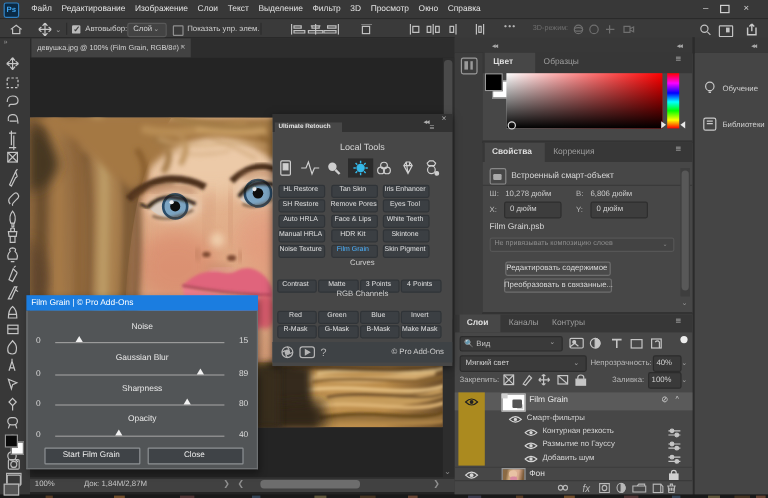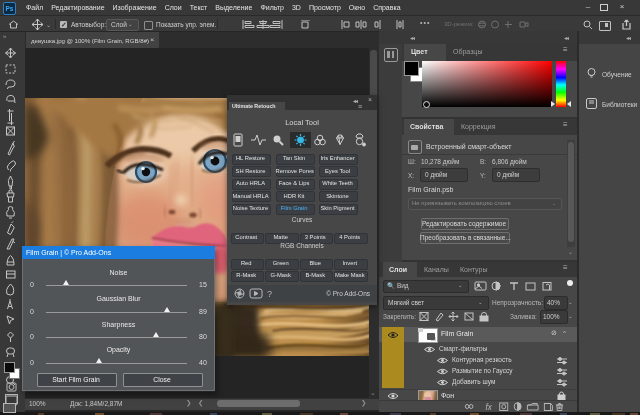--- a/index.html
+++ b/index.html
@@ -543,21 +543,21 @@
 <div id="rightdock"></div>
 
 <div id="retouch" class="ab" style="left:227px;top:95px;width:150px;height:210px;box-shadow:0 2px 6px rgba(0,0,0,.5)">
 <div class="ab" style="left:0;top:0;width:150px;height:15px;background:#323232"></div>
 <div class="tx" style="left:126px;top:2px;font-size:6px;color:#b0b0b0;letter-spacing:-1px">◂◂</div>
 <div class="tx" style="left:141px;top:1px;font-size:7px;color:#b0b0b0">×</div>
 <div class="ab" style="left:2px;top:7px;width:56px;height:8px;background:#474747"></div>
 <div class="tx" style="left:5px;top:7.5px;font-size:5.3px;color:#e2e2e2;font-weight:bold">Ultimate Retouch</div>
 <div class="ab" style="left:131px;top:8px;width:9px;height:7px;color:#b5b5b5;font-size:7px;line-height:7px">≡</div>
 <div class="ab" style="left:0;top:15px;width:150px;height:195px;background:#474747"></div>
-<div class="tx" style="left:0;top:23px;width:150px;text-align:center;font-size:7.5px;color:#d6d6d6">Local Tool</div>
+<div class="tx" style="left:0;top:23px;width:150px;text-align:center;font-size:7.5px;color:#d6d6d6">Local Tools</div>
 
 <div class="ab" style="left:63px;top:37px;width:21px;height:16px;background:#2b2b2b"></div>
 <svg class="ab" style="left:4px;top:38px" width="142" height="14" viewBox="0 0 142 14">
 <g stroke="#cfcfcf" fill="none">
 <rect x="3" y="1" width="8" height="12" rx="1"></rect>
           <rect x="5" y="3.5" width="4" height="5" fill="#cfcfcf"></rect>
 <path d="M20 7 H24 L26 2 L29 12 L31 7 H35"></path>
 <circle cx="46" cy="6" r="3.5" fill="#cfcfcf" stroke="none"></circle>
           <path d="M48.5 8.5 L52 12" stroke-width="2"></path>
 <g stroke="#35b9e9" fill="#35b9e9">

